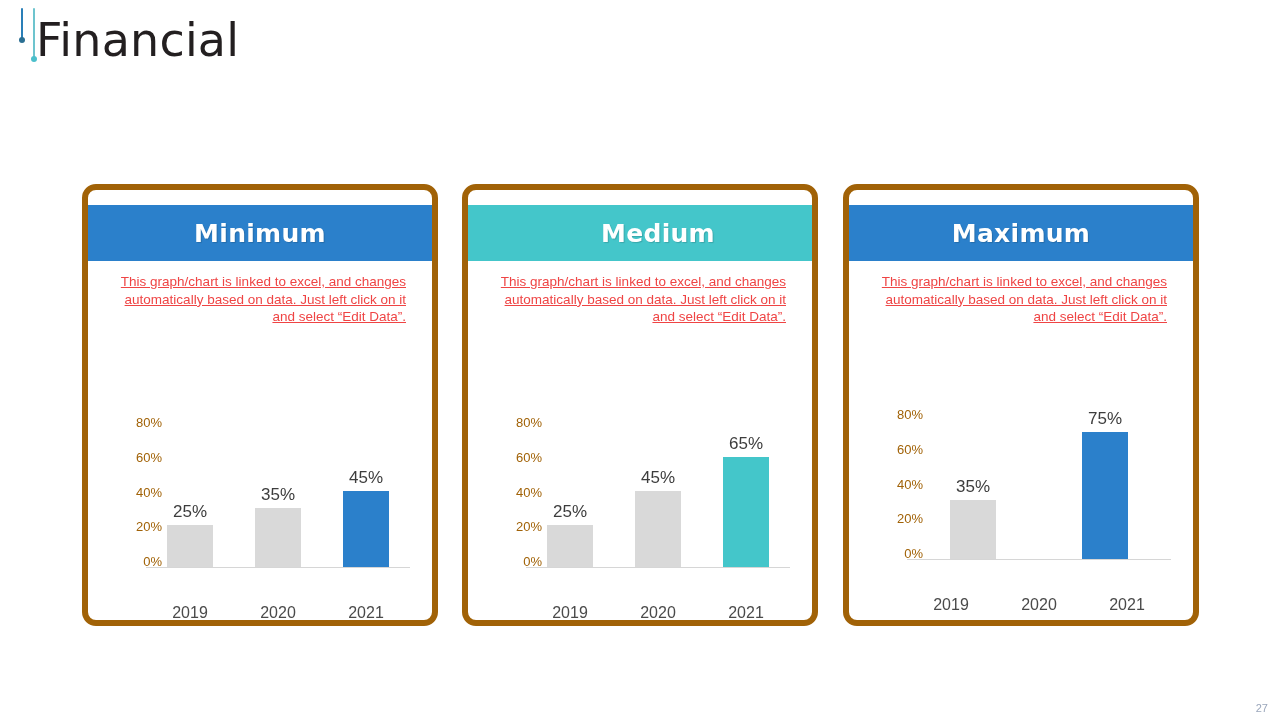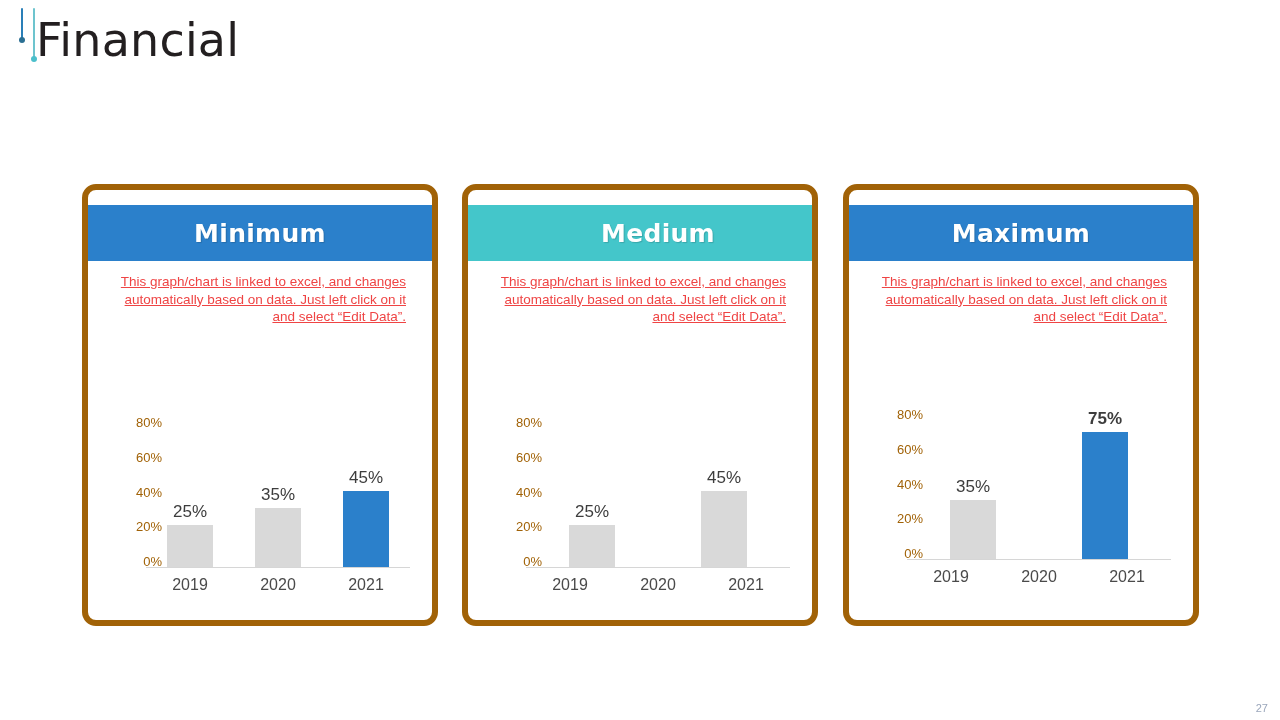--- a/index.html
+++ b/index.html
@@ -91,21 +91,21 @@
     font-size:17px; color:#3d3d3d; line-height:1;
   }
   .bar { width:46px; background:#d9d9d9; }
 
   .x-axis {
     position:absolute; left:58px; right:22px; top:176px;
     display:flex; justify-content:space-around;
   }
   .x-tick {
     width:33.33%; text-align:center;
-    font-size:16px; color:#4a4a4a;
+    font-size:16px; color:#4a4a4a;margin-top:28px;
   }
 
   
   .page-number {
     position:absolute; right:12px; bottom:6px;
     font-size:11px; color:#9aa6bb;
   }
 </style>
 </head>
 <body>
@@ -179,20 +179,24 @@
         <div class="plot">
           <div class="bars">
             <div class="bar-wrap">
               <span class="bar-value" style="bottom: calc(27.7778% + 5px);">25%</span>
               <div class="bar" style="height: 27.7778%; background: rgb(217, 217, 217);"></div>
             </div>
             <div class="bar-wrap">
               <span class="bar-value" style="bottom: calc(50% + 5px);">45%</span>
               <div class="bar" style="height: 50%; background: rgb(217, 217, 217);"></div>
             </div>
+            <div class="bar-wrap">
+              <span class="bar-value" style="bottom: calc(72.2222% + 5px);">65%</span>
+              <div class="bar" style="height: 72.2222%; background: rgb(68, 198, 202);"></div>
+            </div>
           </div>
           <div class="axis-line"></div>
         </div>
         <div class="x-axis">
           <span class="x-tick">2019</span>
           <span class="x-tick">2020</span>
           <span class="x-tick">2021</span>
         </div>
       </div>
     </div>
@@ -211,21 +215,21 @@
           <span class="y-tick">20%</span>
           <span class="y-tick">0%</span>
         </div>
         <div class="plot">
           <div class="bars">
             <div class="bar-wrap">
               <span class="bar-value" style="bottom: calc(38.8889% + 5px);">35%</span>
               <div class="bar" style="height: 38.8889%; background: rgb(217, 217, 217);"></div>
             </div>
             <div class="bar-wrap">
-              <span class="bar-value" style="bottom: calc(83.3333% + 5px); font-weight: bold;">75%</span>
+              <span class="bar-value" style="bottom: calc(83.3333% + 5px);">75%</span>
               <div class="bar" style="height: 83.3333%; background: rgb(43, 128, 203);"></div>
             </div>
           </div>
           <div class="axis-line"></div>
         </div>
         <div class="x-axis">
           <span class="x-tick">2019</span>
           <span class="x-tick">2020</span>
           <span class="x-tick">2021</span>
         </div>

